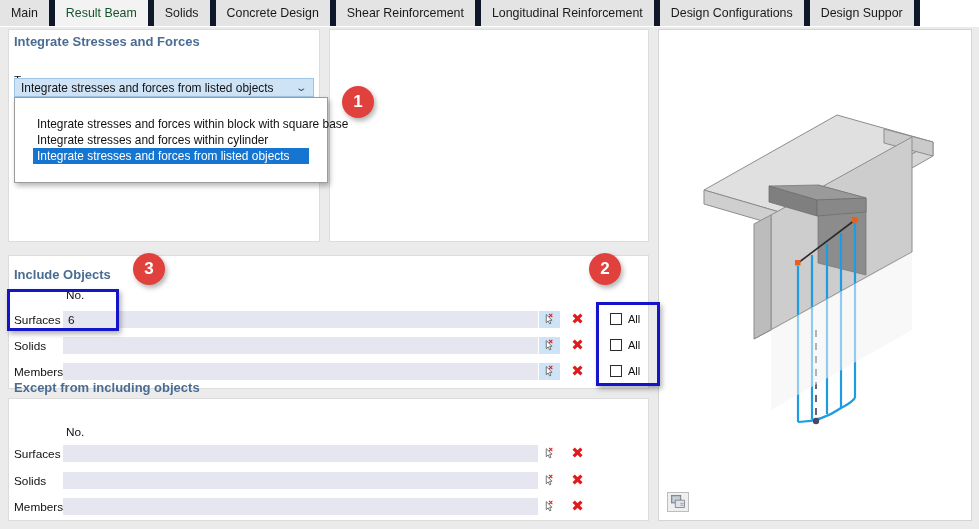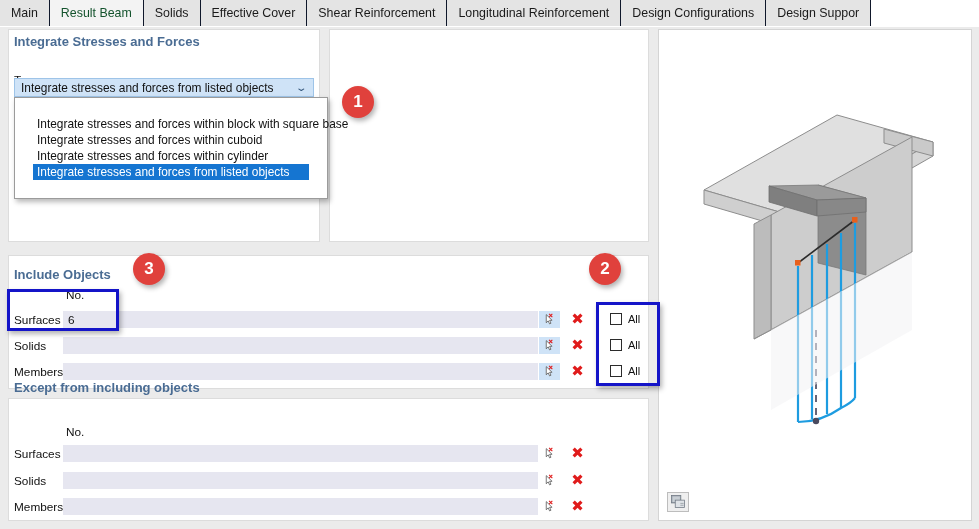--- a/index.html
+++ b/index.html
@@ -20,21 +20,21 @@
   .tabbar {
     position: absolute; left: 0; top: 0;
     width: 979px; height: 27px;
     background: #ffffff;
     display: flex;
     align-items: stretch;
     border-bottom: 1px solid #ffffff;
   }
   .tab {
     background: #e4e4e4;
-    border-right: 1px solid #0f172a;
+    border-right: 6px solid #0f172a;
     color: #1a1a1a;
     font-size: 12.4px;
     display: flex; align-items: center;
     padding: 8px 11px;
     white-space: nowrap;
     cursor: default;
   }
   .tab.active {
     background: #f3f3f3;
     color: #14532d;
@@ -199,21 +199,21 @@
     <div class="tab">
         <span>Main</span>
       </div>
     <div class="tab active">
         <span>Result Beam</span>
       </div>
     <div class="tab">
         <span>Solids</span>
       </div>
     <div class="tab">
-        <span>Effective Cover</span>
+        <span>Concrete Design</span>
       </div>
     <div class="tab">
         <span>Shear Reinforcement</span>
       </div>
     <div class="tab">
         <span>Longitudinal Reinforcement</span>
       </div>
     <div class="tab">
         <span>Design Configurations</span>
       </div>
@@ -229,21 +229,20 @@
 
   <div class="field-label" style="left:14px; top:60px;margin-top:13px;">Type</div>
 
   <div class="combo" style="left:14px; top:78px; width:300px;">
     <span>Integrate stresses and forces from listed objects</span>
     <span class="caret">⌄</span>
   </div>
 
   <div class="droplist" style="left:14px; top:97px; width:314px;">
     <div class="dropitem">Integrate stresses and forces within block with square base</div>
-    <div class="dropitem">Integrate stresses and forces within cuboid</div>
     <div class="dropitem">Integrate stresses and forces within cylinder</div>
     <div class="dropitem sel">Integrate stresses and forces from listed objects</div>
   </div>
 
   <div class="panel-white" style="left:329px; top:29px; width:320px; height:213px;"></div>
 
   <div class="badge" style="left:342px; top:86px;">1</div>
 
   <div class="panel-white" style="left:8px; top:255px; width:641px; height:134px;"></div>
 

